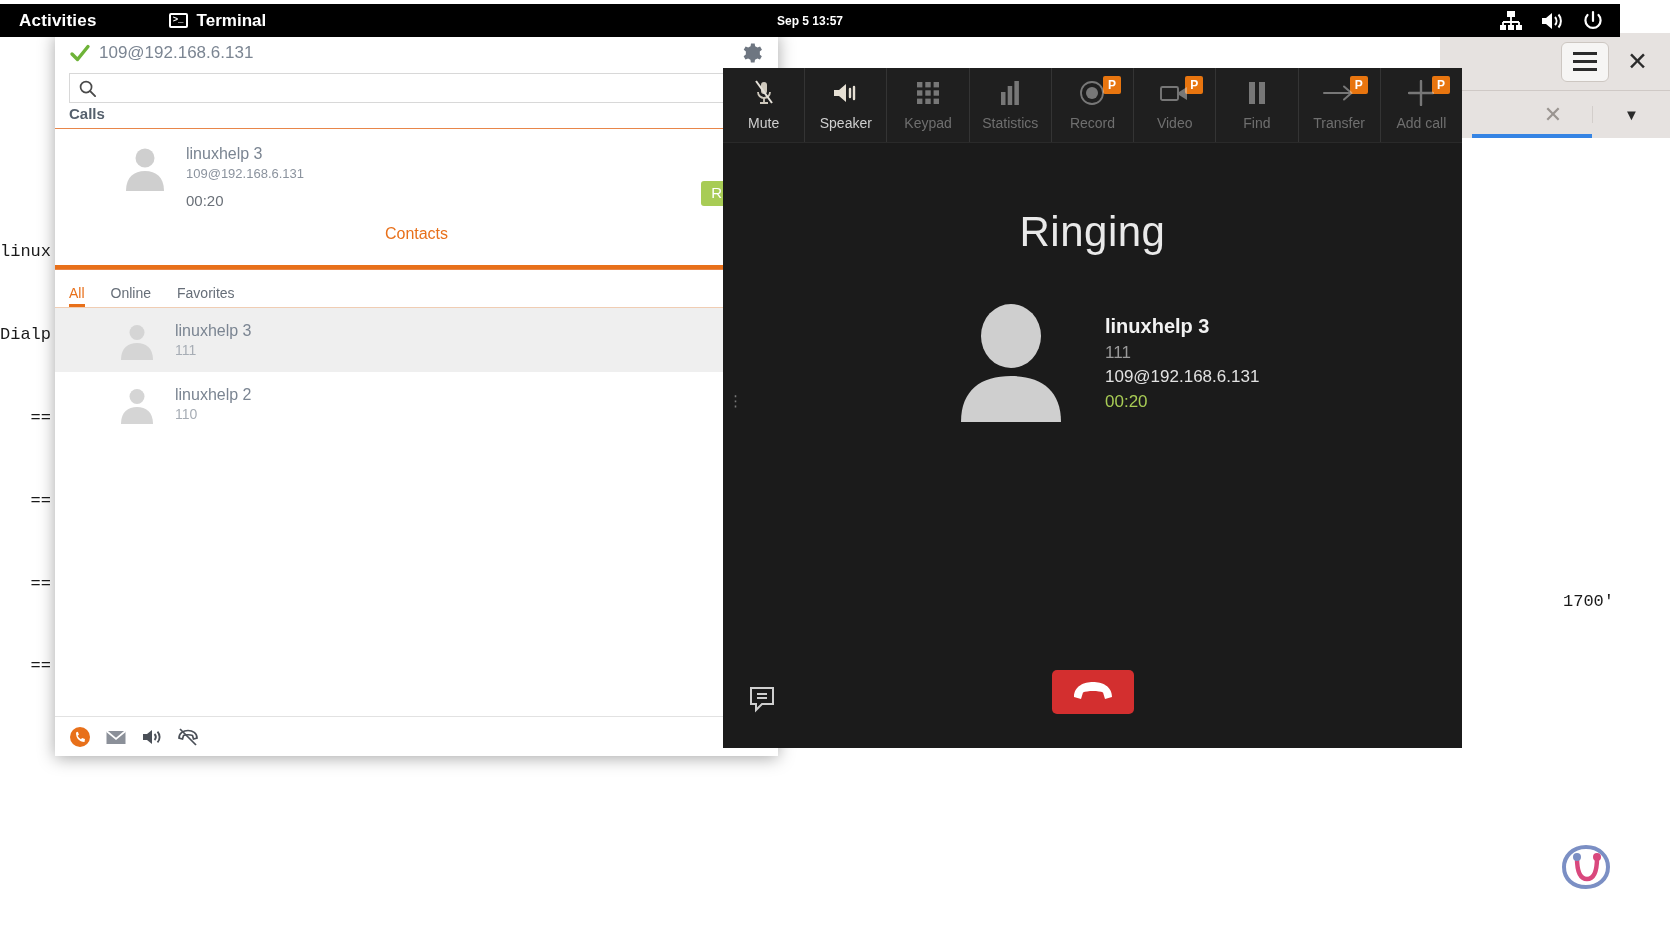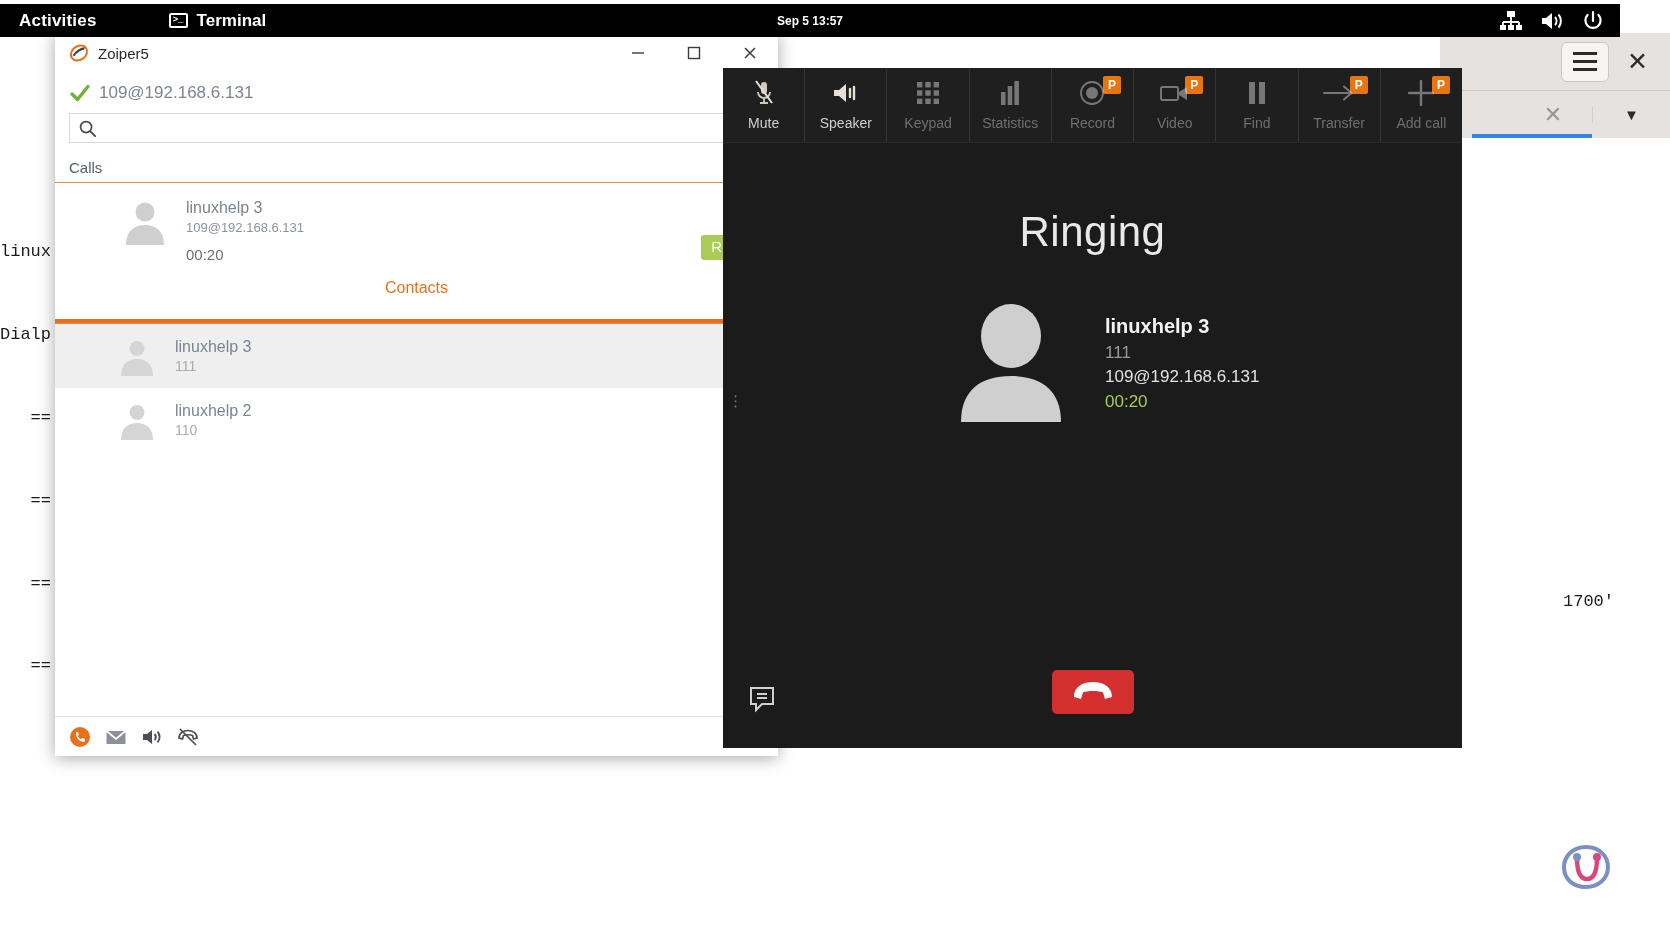--- a/index.html
+++ b/index.html
@@ -115,21 +115,21 @@
     display:flex; align-items:center; padding:0 8px; gap:10px;
   }
   .z-search input {
     border:none; outline:none; flex:1; font-size:15px; color:#555;
     font-family:"Liberation Sans", sans-serif; background:transparent;
   }
   .z-search input::placeholder { color:#a9a9a9; }
   .z-dots-btn { width:26px; height:26px; color:#6e7681; flex:none; }
 
   .z-calls-hdr {
-    margin-top:16px; padding:0 14px 6px 14px; font-size:15px; font-weight:normal; color:#55606d;
+    margin-top:2px; padding:0 14px 6px 14px; font-size:15px; font-weight:bold; color:#55606d;
     border-bottom:1px solid #e8864a; flex:none;
   }
   .z-call-item {
     position:relative; height:86px; padding:10px 14px 0 14px; flex:none;
   }
   .z-call-av { position:absolute; left:66px; top:14px; width:48px; height:48px; }
   .z-call-name { position:absolute; left:131px; top:16px; font-size:16px; color:#7b8592; }
   .z-call-uri  { position:absolute; left:131px; top:37px; font-size:13px; color:#8b939e; }
   .z-call-dur  { position:absolute; left:131px; top:63px; font-size:15px; color:#6a7078; }
   .z-hangup-sm { position:absolute; right:16px; top:20px; width:34px; height:22px; }
@@ -301,44 +301,20 @@
       </svg>
       <svg width="22" height="22" viewBox="0 0 22 22">
         <path d="M11 2 v9" stroke="#fff" stroke-width="2.2" fill="none" stroke-linecap="round"></path>
         <path d="M5.5 5 a7.6 7.6 0 1 0 11 0" stroke="#fff" stroke-width="2.2" fill="none" stroke-linecap="round"></path>
       </svg>
     </div>
   </div>
 
   <div class="zoiper">
 
-    <div class="z-titlebar">
-      <svg class="z-logo" viewBox="0 0 22 22">
-        <ellipse cx="11" cy="11" rx="9.5" ry="7.5" transform="rotate(-35 11 11)" fill="none" stroke="#e8701a" stroke-width="2.2"></ellipse>
-        <path d="M5 14 C8 9 14 6 17 6" stroke="#3c3c3c" stroke-width="2.4" fill="none"></path>
-      </svg>
-      <div class="z-title">Zoiper5</div>
-      <div class="z-winbtns">
-        <div class="z-winbtn">
-          <svg width="16" height="16" viewBox="0 0 16 16">
-              <path d="M2 8 h12" stroke="#3c3c3c" stroke-width="1.4"></path>
-            </svg>
-        </div>
-        <div class="z-winbtn">
-          <svg width="16" height="16" viewBox="0 0 16 16">
-              <rect x="2.5" y="2.5" width="11" height="11" fill="none" stroke="#3c3c3c" stroke-width="1.4"></rect>
-            </svg>
-        </div>
-        <div class="z-winbtn">
-          <svg width="16" height="16" viewBox="0 0 16 16">
-              <path d="M3 3 L13 13 M13 3 L3 13" stroke="#3c3c3c" stroke-width="1.5"></path>
-            </svg>
-        </div>
-      </div>
-    </div>
 
     <div class="z-account">
       <svg class="z-check" viewBox="0 0 22 22">
         <path d="M3 12 L8.5 17.5 L19 4.5" stroke="#6eb338" stroke-width="3.4" fill="none" stroke-linecap="round" stroke-linejoin="round"></path>
       </svg>
       <div class="z-acct-text">109@192.168.6.131</div>
       <svg class="z-gear" viewBox="0 0 24 24">
         <path fill="#6e7681" d="M12 8.2a3.8 3.8 0 100 7.6 3.8 3.8 0 000-7.6zm0 6a2.2 2.2 0 110-4.4 2.2 2.2 0 010 4.4z"></path>
         <path fill="#6e7681" d="M20.2 13.3l-.1-2.6 2-1.6-1.7-3-2.4.9-2.2-1.3-.4-2.5h-3.4l-.4 2.5-2.2 1.3-2.4-.9-1.7 3 2 1.6-.1 2.6-2 1.6 1.7 3 2.4-.9 2.2 1.3.4 2.5h3.4l.4-2.5 2.2-1.3 2.4.9 1.7-3-2-1.6z"></path>
       </svg>
@@ -379,20 +355,26 @@
       <svg class="z-hangup-sm" viewBox="0 0 34 22">
         <path d="M3 15 C3 6 12 2.5 17 2.5 C22 2.5 31 6 31 15 L26 16.5 L24.5 11.5 C22 10 12 10 9.5 11.5 L8 16.5 Z" fill="#cc2222"></path>
       </svg>
       <div class="z-ring-badge">Ringing</div>
     </div>
 
     <div class="z-tabs">
       <div class="z-tab active">Contacts</div>
     </div>
 
+    <div class="z-subtabs">
+      <div class="z-subtab active">All</div>
+      <div class="z-subtab">Online</div>
+      <div class="z-subtab">Favorites</div>
+      <div class="z-add">+</div>
+    </div>
 
     <div class="z-contacts">
       <div class="z-contact sel">
         <svg class="av" viewBox="0 0 40 40">
           <circle cx="20" cy="12.5" r="7.5" fill="#d5d5d5"></circle>
           <path d="M4 40 C4 28 11 23 20 23 C29 23 36 28 36 40 Z" fill="#d5d5d5"></path>
         </svg>
         <div class="z-ct-txt">
           <div class="z-ct-name">linuxhelp 3</div>
           <div class="z-ct-num">111</div>

